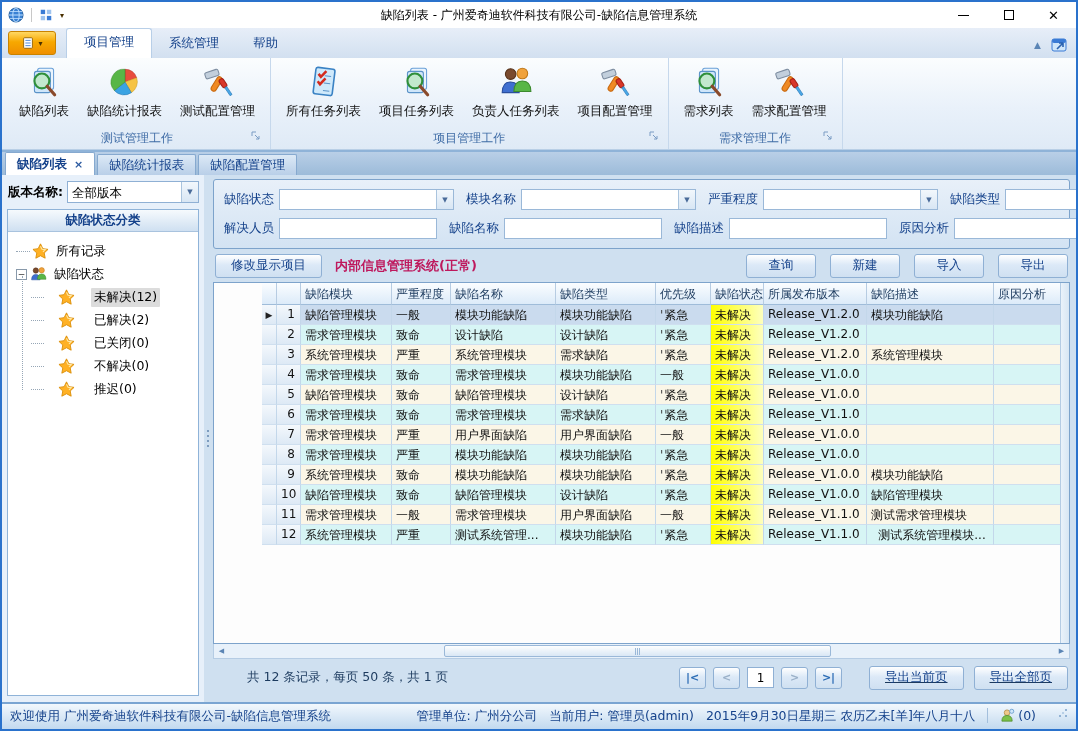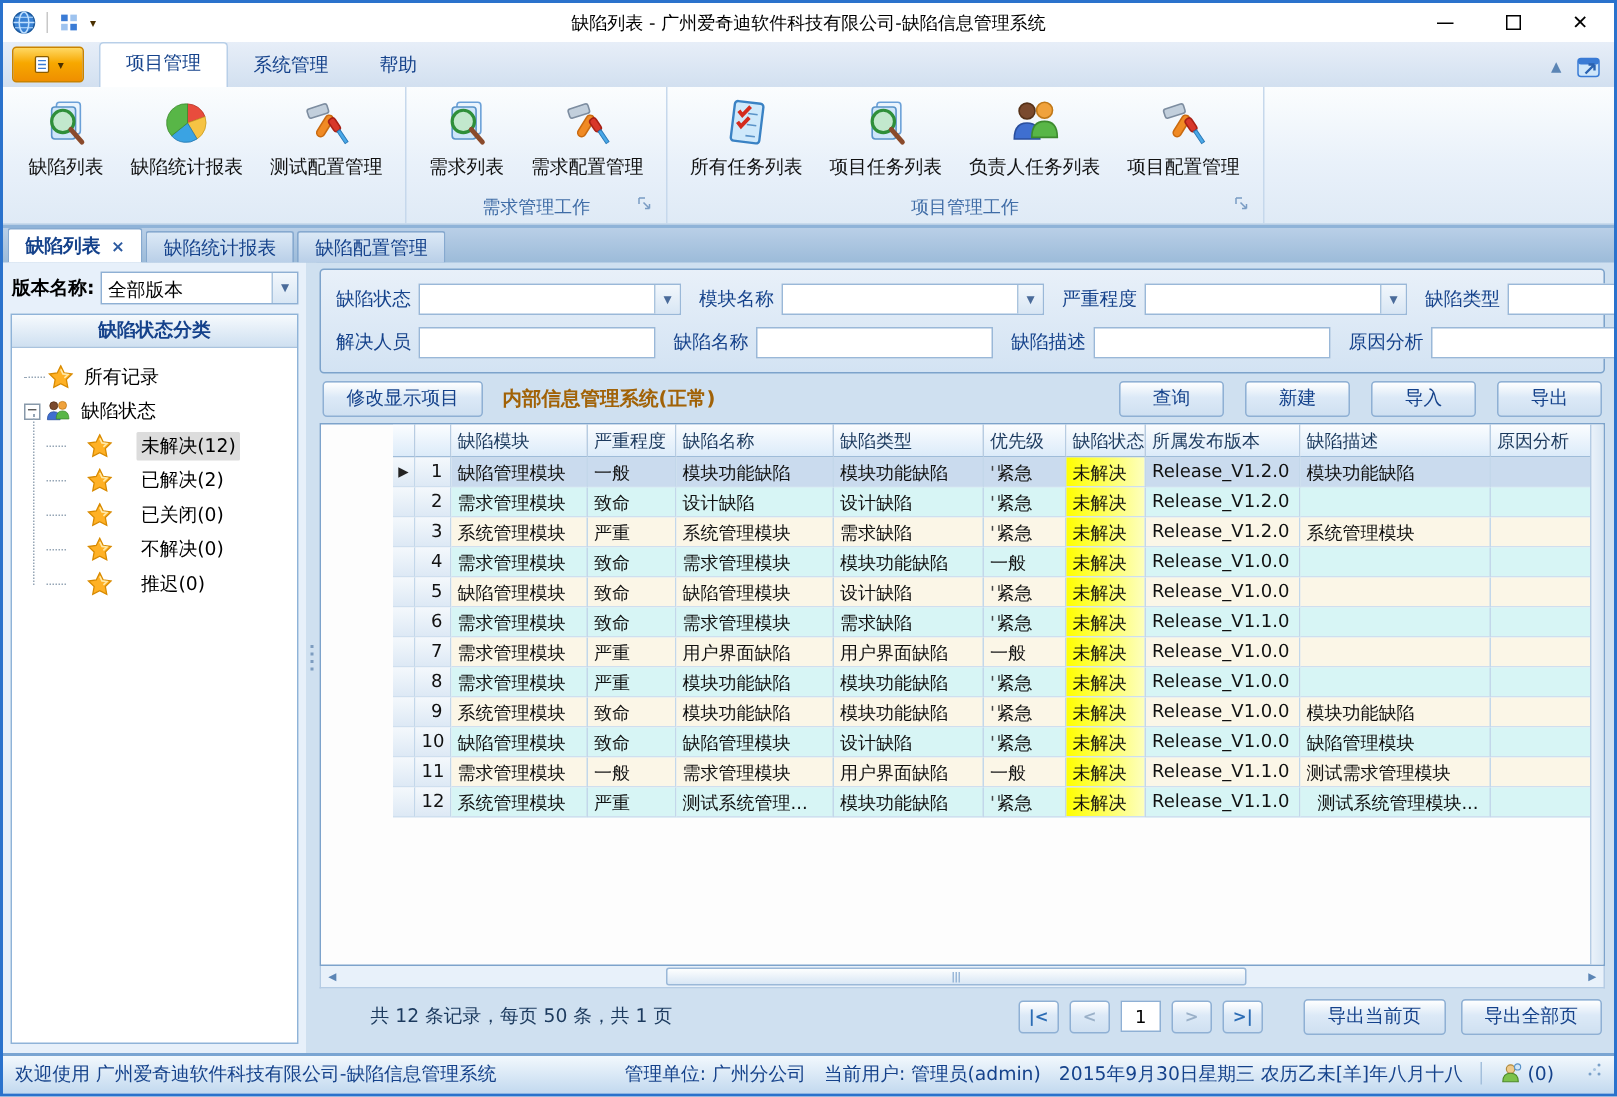--- a/index.html
+++ b/index.html
@@ -86,21 +86,21 @@
   .f-row { display: flex; gap: 12px; align-items: center; }
   .f-item { display: flex; align-items: center; gap: 5px; flex: 1; }
   .f-label { font-size: 12.5px; color: #15428b; white-space: nowrap; }
   .f-field { flex: 1; height: 21px; background: #fff; border: 1px solid #9ab8d8; display: flex; align-items: stretch; }
   .f-field input { flex: 1; border: none; outline: none; font-size: 12px; padding: 0 3px; font-family: "DejaVu Sans", sans-serif; background: transparent; min-width: 10px; }
 
   .grid-toolbar { height: 33px; display: flex; align-items: center; gap: 13px; padding: 0 2px; flex: none; }
   .btn { height: 24px; padding: 0 15px; background: linear-gradient(#ffffff, #dce9f7 45%, #cfe0f1);
          border: 1px solid #8fb0d4; border-radius: 3px; font-size: 12.5px; color: #15428b;
          display: inline-flex; align-items: center; justify-content: center; white-space: nowrap; }
-  .project-label { font-weight: bold; font-size: 13px; color: #a16207; }
+  .project-label { font-weight: bold; font-size: 13px; color: #be185d; }
   .toolbar-spacer { flex: 1; }
   .actions { display: flex; gap: 14px; }
   .actions .btn { width: 70px; padding: 0; }
 
   .grid-area { flex: 1; display: flex; overflow: hidden; border: 1px solid #7da3cb; background: #fdfdfd; flex: none; height: 362px; }
   .grid { flex: 1; overflow: hidden; }
   .g-row { display: flex; height: 20px; padding-left: 48px; }
   .g-row.g-head { height: 22px; }
   .g-cell { border-right: 1px solid #c3d7ea; border-bottom: 1px solid #cfdfef; padding: 2px 0 0 4px; font-size: 12px;
             color: #111; white-space: nowrap; overflow: hidden; flex: none; }
@@ -122,21 +122,21 @@
   .hs-thumb { position: absolute; left: 26%; width: 47%; top: 1px; bottom: 1px; background: linear-gradient(#fdfefe, #d9e7f5);
               border: 1px solid #9ab8d8; border-radius: 2px; display: flex; align-items: center; justify-content: center; gap: 1px; }
   .hs-thumb i { width: 1px; height: 7px; background: #9ab8d8; display: block; }
 
   .pager { height: 37px; display: flex; align-items: center; font-size: 12.5px; color: #1c3a5e; gap: 7px; padding: 0 2px; flex: none; }
   .p-summary { margin-left: 32px; }
   .p-nav { margin-left: auto; display: flex; gap: 7px; align-items: center; }
   .p-btn { width: 27px; height: 22px; padding: 0; font-size: 11px; font-weight: bold; color: #2b6cb5; }
   .p-btn.dim { color: #9ab0c8; }
   .p-input { width: 27px; height: 21px; border: 1px solid #8fb0d4; text-align: center; font-size: 12px; font-family: "DejaVu Sans", sans-serif; outline: none; }
-  .p-export { display: flex; gap: 10px; margin-left: 20px; }
+  .p-export { display: flex; gap: 10px; margin-left: 20px; text-decoration: underline; }
 
   
   .statusbar { height: 27px; background: linear-gradient(#f2f8fd, #c2d9ef); border-top: 2px solid #7aa5d2;
                display: flex; align-items: center; font-size: 12.5px; color: #15428b; padding: 0 8px; flex: none; }
   .sb-right { margin-left: auto; display: flex; align-items: flex-start; gap: 12px; }
   .sb-sep { width: 1px; height: 15px; background: #a3bfdc; }
   .sb-msg { display: flex; align-items: center; gap: 3px; }
   .sb-grip { margin-left: 10px; }
 </style>
 </head>
@@ -245,53 +245,21 @@
                 </g>
                 <g transform="rotate(-34 23 21)">
                   <rect x="21" y="12" width="4.5" height="9" rx="2" fill="#d8372a" stroke="#a82015"></rect>
                   <rect x="22.2" y="21" width="2.2" height="9" fill="#49a8e8" stroke="#2c7ab8" stroke-width="0.6"></rect>
                 </g>
               </svg>
             </span>
             <div class="rbtn-label">测试配置管理</div>
           </div>
         </div>
-      </div>
-      <div class="ribbon-group">
-        <div class="rg-buttons">
-          <div class="rbtn">
-            <span class="icon">
-              <svg viewBox="0 0 32 32" width="34" height="34">
-                <rect x="10" y="3" width="15" height="20" rx="2" fill="#eaf4fd" stroke="#6aa0d8"></rect>
-                <rect x="7" y="6" width="15" height="20" rx="2" fill="#cfe6fa" stroke="#5a93c8"></rect>
-                <circle cx="14" cy="15" r="7" fill="#bfe8c4" fill-opacity="0.85" stroke="#2f8f3a" stroke-width="2"></circle>
-                <line x1="19" y1="20" x2="26" y2="28" stroke="#8a4a2b" stroke-width="3" stroke-linecap="round"></line>
-              </svg>
-            </span>
-            <div class="rbtn-label">需求列表</div>
-          </div>
-          <div class="rbtn">
-            <span class="icon">
-              <svg viewBox="0 0 32 32" width="34" height="34">
-                <g transform="rotate(-18 12 9)">
-                  <rect x="4" y="5" width="13" height="6" rx="1.5" fill="#c2cfdc" stroke="#7d8da0"></rect>
-                </g>
-                <g transform="rotate(32 14 18)">
-                  <rect x="12" y="10" width="5" height="15" rx="2.5" fill="#f08a24" stroke="#c96a10"></rect>
-                </g>
-                <g transform="rotate(-34 23 21)">
-                  <rect x="21" y="12" width="4.5" height="9" rx="2" fill="#d8372a" stroke="#a82015"></rect>
-                  <rect x="22.2" y="21" width="2.2" height="9" fill="#49a8e8" stroke="#2c7ab8" stroke-width="0.6"></rect>
-                </g>
-              </svg>
-            </span>
-            <div class="rbtn-label">需求配置管理</div>
-          </div>
-        </div>
-        <div class="rg-footer">需求管理工作<span class="launcher"><svg viewBox="0 0 10 10" width="10" height="10">
+        <div class="rg-footer">测试管理工作<span class="launcher"><svg viewBox="0 0 10 10" width="10" height="10">
               <path d="M1,1 h4 M1,1 v4" stroke="#7a9cc4" fill="none"></path>
               <path d="M4,4 L8,8 M8,8 l-3,0 M8,8 l0,-3" stroke="#7a9cc4" fill="none"></path>
             </svg></span></div>
       </div>
       <div class="ribbon-group">
         <div class="rg-buttons">
           <div class="rbtn">
             <span class="icon">
               <svg viewBox="0 0 32 32" width="34" height="34">
                 <g transform="rotate(7 16 16)">
@@ -340,20 +308,56 @@
                 <g transform="rotate(-34 23 21)">
                   <rect x="21" y="12" width="4.5" height="9" rx="2" fill="#d8372a" stroke="#a82015"></rect>
                   <rect x="22.2" y="21" width="2.2" height="9" fill="#49a8e8" stroke="#2c7ab8" stroke-width="0.6"></rect>
                 </g>
               </svg>
             </span>
             <div class="rbtn-label">项目配置管理</div>
           </div>
         </div>
         <div class="rg-footer">项目管理工作<span class="launcher"><svg viewBox="0 0 10 10" width="10" height="10">
+              <path d="M1,1 h4 M1,1 v4" stroke="#7a9cc4" fill="none"></path>
+              <path d="M4,4 L8,8 M8,8 l-3,0 M8,8 l0,-3" stroke="#7a9cc4" fill="none"></path>
+            </svg></span></div>
+      </div>
+      <div class="ribbon-group">
+        <div class="rg-buttons">
+          <div class="rbtn">
+            <span class="icon">
+              <svg viewBox="0 0 32 32" width="34" height="34">
+                <rect x="10" y="3" width="15" height="20" rx="2" fill="#eaf4fd" stroke="#6aa0d8"></rect>
+                <rect x="7" y="6" width="15" height="20" rx="2" fill="#cfe6fa" stroke="#5a93c8"></rect>
+                <circle cx="14" cy="15" r="7" fill="#bfe8c4" fill-opacity="0.85" stroke="#2f8f3a" stroke-width="2"></circle>
+                <line x1="19" y1="20" x2="26" y2="28" stroke="#8a4a2b" stroke-width="3" stroke-linecap="round"></line>
+              </svg>
+            </span>
+            <div class="rbtn-label">需求列表</div>
+          </div>
+          <div class="rbtn">
+            <span class="icon">
+              <svg viewBox="0 0 32 32" width="34" height="34">
+                <g transform="rotate(-18 12 9)">
+                  <rect x="4" y="5" width="13" height="6" rx="1.5" fill="#c2cfdc" stroke="#7d8da0"></rect>
+                </g>
+                <g transform="rotate(32 14 18)">
+                  <rect x="12" y="10" width="5" height="15" rx="2.5" fill="#f08a24" stroke="#c96a10"></rect>
+                </g>
+                <g transform="rotate(-34 23 21)">
+                  <rect x="21" y="12" width="4.5" height="9" rx="2" fill="#d8372a" stroke="#a82015"></rect>
+                  <rect x="22.2" y="21" width="2.2" height="9" fill="#49a8e8" stroke="#2c7ab8" stroke-width="0.6"></rect>
+                </g>
+              </svg>
+            </span>
+            <div class="rbtn-label">需求配置管理</div>
+          </div>
+        </div>
+        <div class="rg-footer">需求管理工作<span class="launcher"><svg viewBox="0 0 10 10" width="10" height="10">
               <path d="M1,1 h4 M1,1 v4" stroke="#7a9cc4" fill="none"></path>
               <path d="M4,4 L8,8 M8,8 l-3,0 M8,8 l0,-3" stroke="#7a9cc4" fill="none"></path>
             </svg></span></div>
       </div>
     </div>
   <div class="ribbon-sep-line"></div>
 
   <div class="doc-tabs" id="doc-tabs-host">
       <div class="d-tab active">
         <span>缺陷列表</span>

